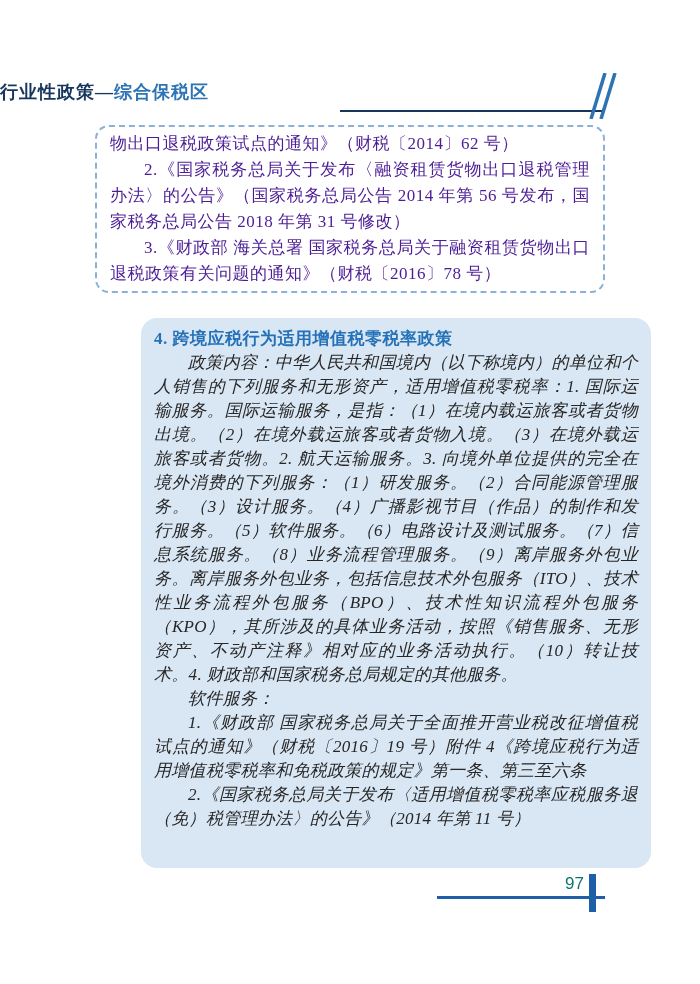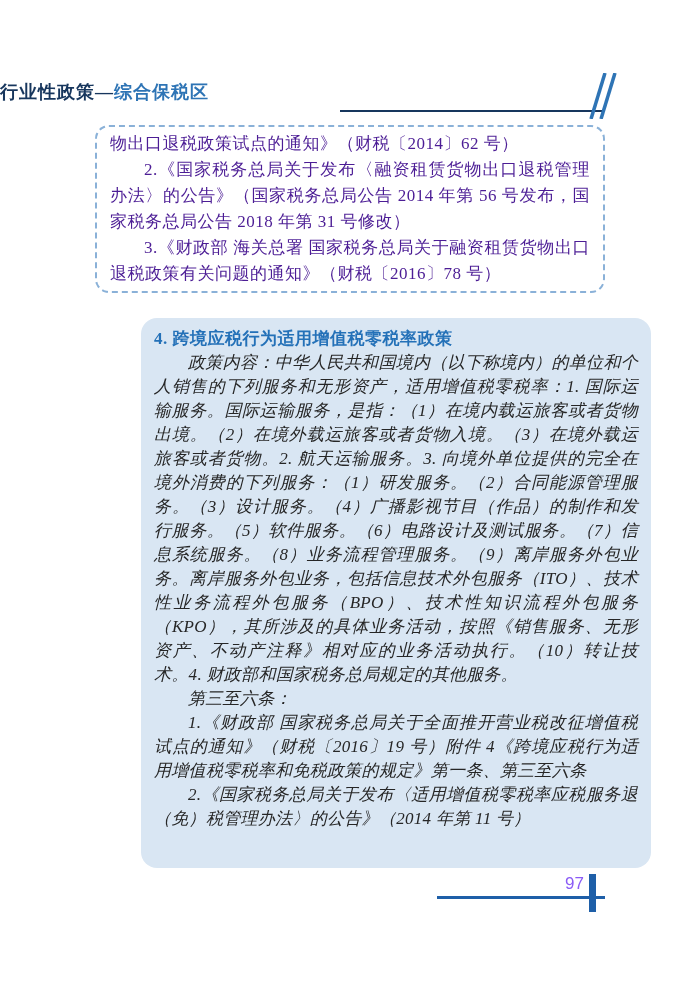--- a/index.html
+++ b/index.html
@@ -106,21 +106,21 @@
     background: #1e5fa8;
   }
   .page-number {
     position: absolute;
     left: 504px;
     top: 874px;
     width: 80px;
     text-align: right;
     font-family: "Liberation Sans", "DejaVu Sans", sans-serif;
     font-size: 17px;
-    color: #8b5cf6;
+    color: #0f766e;
   }
   .page-number-bar {
     position: absolute;
     left: 589px;
     top: 874px;
     width: 7px;
     height: 38px;
     background: #1e5fa8;
   }
 </style>
@@ -140,21 +140,21 @@
 
   <div class="dashed-box">
     <p class="para">物出口退税政策试点的通知》（财税〔2014〕62 号）</p>
     <p class="para indent">2.《国家税务总局关于发布〈融资租赁货物出口退税管理办法〉的公告》（国家税务总局公告 2014 年第 56 号发布，国家税务总局公告 2018 年第 31 号修改）</p>
     <p class="para indent">3.《财政部 海关总署 国家税务总局关于融资租赁货物出口退税政策有关问题的通知》（财税〔2016〕78 号）</p>
   </div>
 
   <div class="policy-box">
     <p class="policy-title">4. 跨境应税行为适用增值税零税率政策</p>
     <p class="para indent">政策内容：中华人民共和国境内（以下称境内）的单位和个人销售的下列服务和无形资产，适用增值税零税率：1. 国际运输服务。国际运输服务，是指：（1）在境内载运旅客或者货物出境。（2）在境外载运旅客或者货物入境。（3）在境外载运旅客或者货物。2. 航天运输服务。3. 向境外单位提供的完全在境外消费的下列服务：（1）研发服务。（2）合同能源管理服务。（3）设计服务。（4）广播影视节目（作品）的制作和发行服务。（5）软件服务。（6）电路设计及测试服务。（7）信息系统服务。（8）业务流程管理服务。（9）离岸服务外包业务。离岸服务外包业务，包括信息技术外包服务（ITO）、技术性业务流程外包服务（BPO）、技术性知识流程外包服务（KPO），其所涉及的具体业务活动，按照《销售服务、无形资产、不动产注释》相对应的业务活动执行。（10）转让技术。4. 财政部和国家税务总局规定的其他服务。</p>
-    <p class="para indent">第三至六条：</p>
+    <p class="para indent">软件服务：</p>
     <p class="para indent">1.《财政部 国家税务总局关于全面推开营业税改征增值税试点的通知》（财税〔2016〕19 号）附件 4《跨境应税行为适用增值税零税率和免税政策的规定》第一条、第三至六条</p>
     <p class="para indent">2.《国家税务总局关于发布〈适用增值税零税率应税服务退（免）税管理办法〉的公告》（2014 年第 11 号）</p>
   </div>
 
   <div class="footer-rule"></div>
   <div class="page-number">97</div>
   <div class="page-number-bar"></div>
 
 </div>
 

